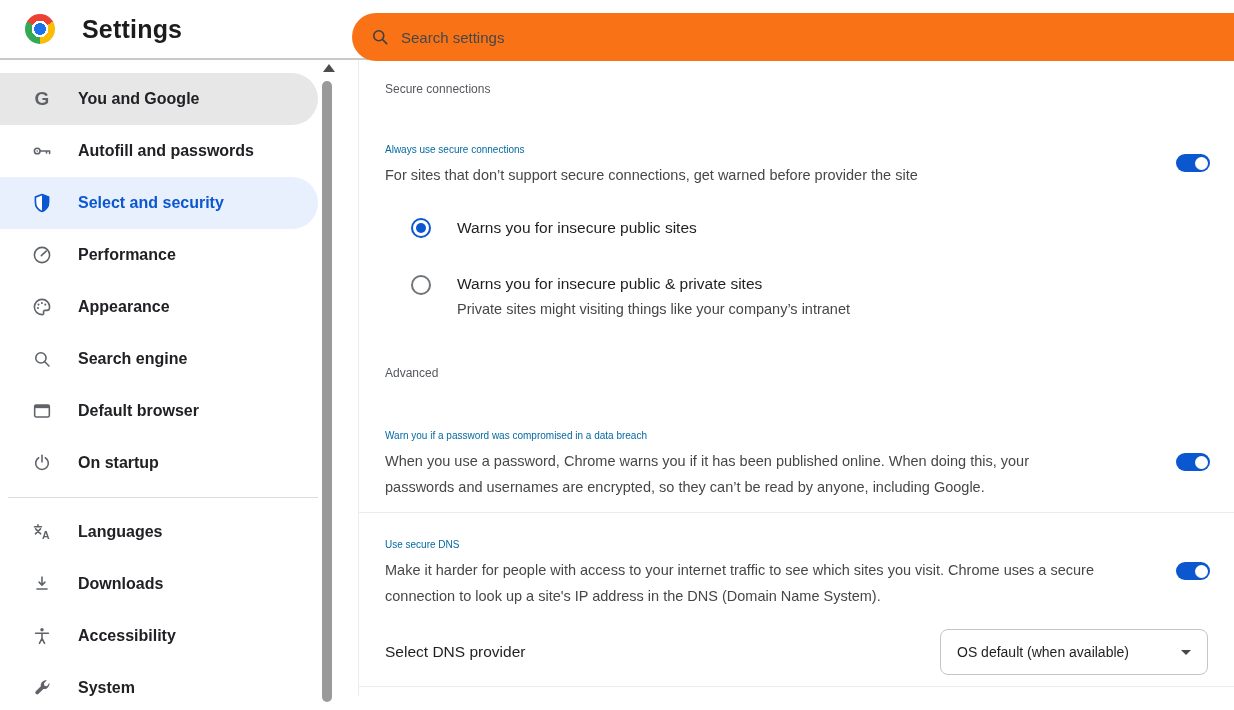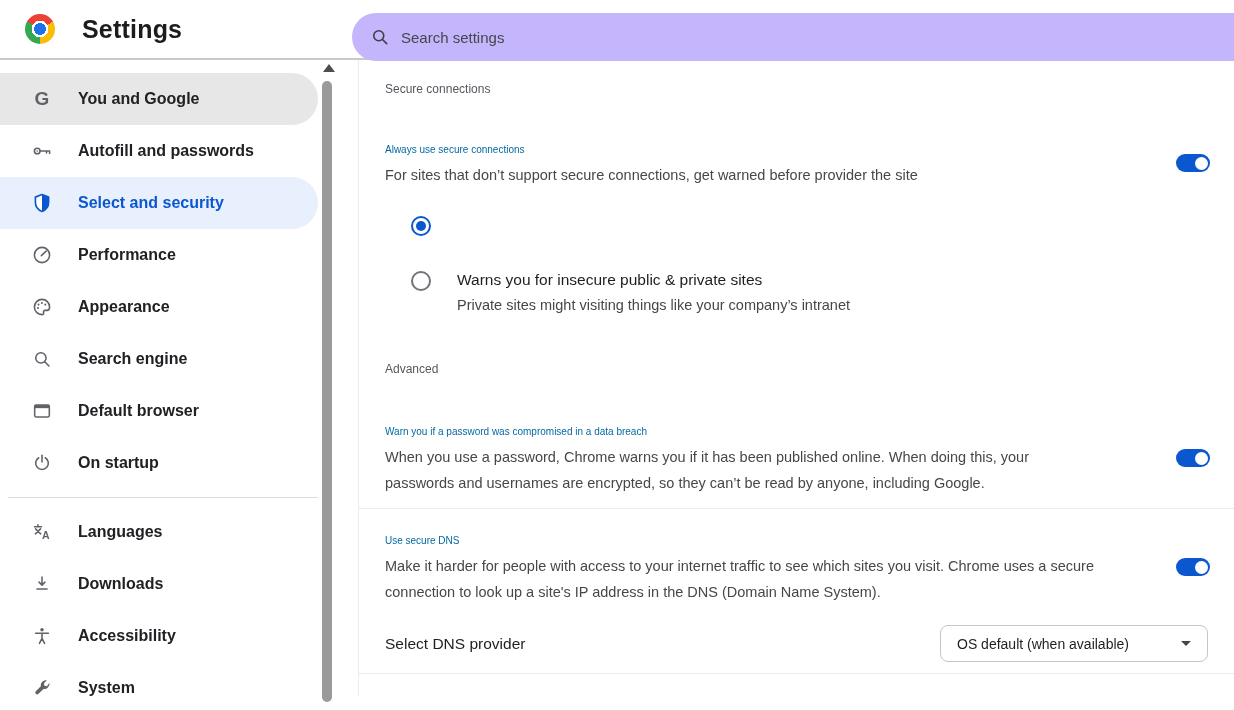--- a/index.html
+++ b/index.html
@@ -18,21 +18,21 @@
   }
   .chrome-logo {
     width:30px; height:30px; border-radius:50%; margin-left:25px; flex-shrink:0;
     background:
       radial-gradient(circle, #1a73e8 0 6px, #ffffff 6px 8.5px, rgba(255,255,255,0) 8.5px),
       conic-gradient(#ea4335 0 60deg, #fbbc05 60deg 180deg, #34a853 180deg 300deg, #ea4335 300deg 360deg);
   }
   .app-title { margin-left:27px; font-size:25px; font-weight:600; color:#1c1c1c; letter-spacing:.2px; }
   .search-pill {
     position:absolute; left:352px; top:13px; right:0; height:48px;
-    background:#c4b5fd; border-radius:24px 0 0 24px;
+    background:#f97316; border-radius:24px 0 0 24px;
     display:flex; align-items:center;
   }
   .search-pill svg { margin-left:18px; flex-shrink:0; }
   .search-placeholder { margin-left:11px; font-size:15px; color:#44474c; }
 
   
   .main { display:flex; height:636px; }
 
   
   .sidebar { width:358px; padding-top:13px; position:relative; flex-shrink:0; }
@@ -94,21 +94,21 @@
     content:""; position:absolute; top:2.5px; right:2.5px; width:13px; height:13px;
     border-radius:50%; background:#ffffff;
   }
 
   .hr { border-top:1px solid #ebebeb; margin:12px -24px 0 -26px; }
   .hr.bottom { margin-top:11px; }
 
   .provider-row { margin-top:20px; display:flex; align-items:center; justify-content:space-between; padding-right:2px; }
   .provider-label { font-size:15.5px; color:#1f1f1f; }
   .select-box {
-    width:268px; height:37px; border:1px solid #c2c5ca; border-radius:8px;
+    width:268px; height:46px; border:1px solid #c2c5ca; border-radius:8px;
     display:flex; align-items:center; justify-content:space-between;
     padding:0 16px; cursor:pointer; background:#fff;
   }
   .select-value { font-size:14px; color:#1f1f1f; }
   .select-arrow {
     width:0; height:0; border-left:5px solid transparent; border-right:5px solid transparent;
     border-top:5px solid #474747; margin-left:10px;
   }
 
   .icon-stroke { stroke:#5f6368; stroke-width:1.7; fill:none; stroke-linecap:round; stroke-linejoin:round; }
@@ -274,20 +274,23 @@
       <div class="row-text">
         <div class="row-title">Always use secure connections</div>
         <div class="row-sub">For sites that don’t support secure connections, get warned before provider the site</div>
       </div>
       <div class="toggle"></div>
     </div>
 
     <div class="radio-group">
       <div class="radio-row first">
         <div class="radio checked"></div>
+        <div class="radio-texts">
+          <div class="radio-label">Warns you for insecure public sites</div>
+        </div>
       </div>
       <div class="radio-row second">
         <div class="radio unchecked"></div>
         <div class="radio-texts">
           <div class="radio-label">Warns you for insecure public &amp; private sites</div>
           <div class="radio-sub">Private sites might visiting things like your company’s intranet</div>
         </div>
       </div>
     </div>
 

